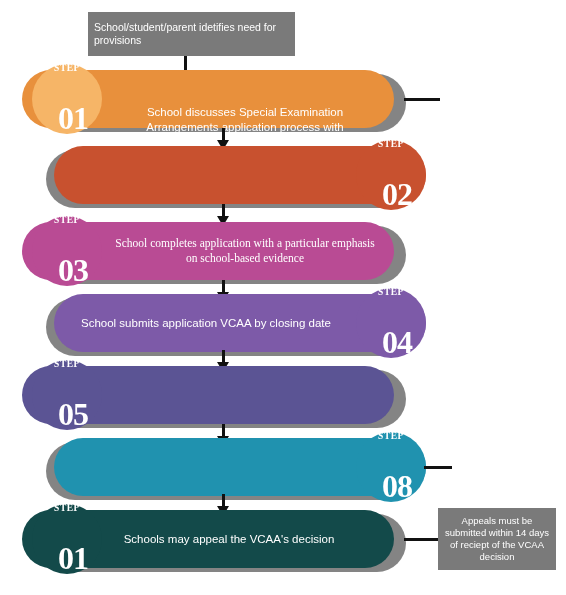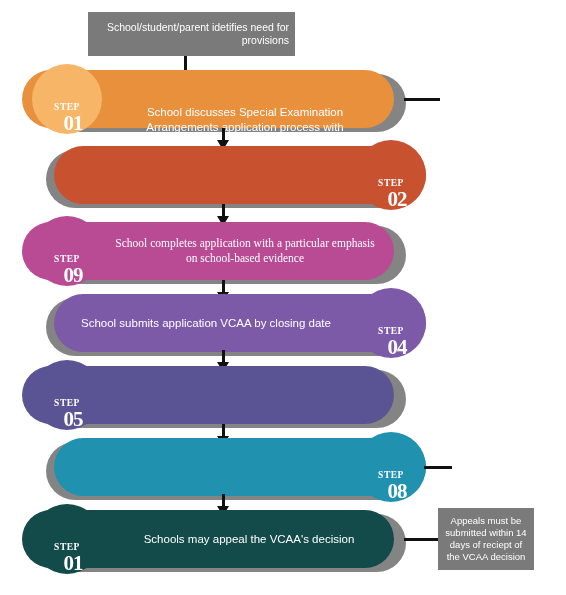--- a/index.html
+++ b/index.html
@@ -25,21 +25,21 @@
     position: absolute;
     left: 88px;
     top: 12px;
     width: 207px;
     height: 44px;
     background: #7a7a7a;
     color: #ffffff;
     display: flex;
     align-items: center;
     justify-content: center;
-    text-align: right;
+    text-align: left;
     font-size: 10.5px;
     line-height: 13px;
     padding: 0 6px;
     box-sizing: border-box;
   }
   .intro-stem {
     position: absolute;
     left: 184px;
     top: 56px;
     width: 3px;
@@ -83,33 +83,33 @@
   }
   .badge {
     position: absolute;
     top: -6px;
     width: 70px;
     height: 70px;
     border-radius: 50%;
     display: flex;
     flex-direction: column;
     align-items: center;
-    justify-content: flex-end;
+    justify-content: space-between;
     color: #ffffff;
     line-height: 1;
   }
   .badge .word {
     font-size: 9.5px;
     font-weight: bold;
     font-family: "Liberation Serif", serif;
     letter-spacing: .5px;
     margin-bottom: 1px;
   }
   .badge .num {
-    font-size: 21px;
+    font-size: 32px;
     font-weight: bold;
     font-family: "Liberation Serif", serif;
     letter-spacing: -1px;
     margin-left: 12px;
   }
 
   
   .arrow {
     position: absolute;
     width: 14px;
@@ -190,21 +190,21 @@
   <div class="arrow" style="left:216px; top:204px;">
     <div class="shaft"></div>
     <div class="head"></div>
   </div>
 
   <div class="step-row" style="left:22px; top:222px; width:384px;">
     <div class="pill-shadow" style="left:12px; width:372px;"></div>
     <div class="pill" style="left:0; width:372px; background:#b94b94;"></div>
     <div class="badge" style="left:10px; background:#b94b94;">
       <span class="word">STEP</span>
-      <span class="num">09</span>
+      <span class="num">03</span>
     </div>
     <div class="pill-text" style="left:82px; width:282px;font-family:Liberation Serif, serif;">School completes application with a particular emphasis on school-based evidence</div>
   </div>
 
   <div class="arrow" style="left:216px; top:280px;">
     <div class="shaft"></div>
     <div class="head"></div>
   </div>
 
   <div class="step-row" style="left:46px; top:294px; width:384px;">
@@ -251,18 +251,18 @@
     <div class="head"></div>
   </div>
 
   <div class="step-row" style="left:22px; top:510px; width:384px;">
     <div class="pill-shadow" style="left:12px; width:372px;"></div>
     <div class="pill" style="left:0; width:372px; background:#134a4a;"></div>
     <div class="badge" style="left:10px; background:#134a4a;">
       <span class="word">STEP</span>
       <span class="num">01</span>
     </div>
-    <div class="pill-text" style="left:86px; width:282px;">Schools may appeal the VCAA's decision</div>
+    <div class="pill-text" style="left:66px; width:282px;">Schools may appeal the VCAA's decision</div>
   </div>
   <div class="connector" style="left:404px; top:538px; width:36px;"></div>
-  <div class="callout" style="left:438px; top:508px; width:96px; height:62px;">Appeals must be submitted within 14 days of reciept of the VCAA decision</div>
+  <div class="callout" style="left:438px; top:508px; width:118px; height:62px;">Appeals must be submitted within 14 days of reciept of the VCAA decision</div>
 
 </div>
 
 </body></html>

